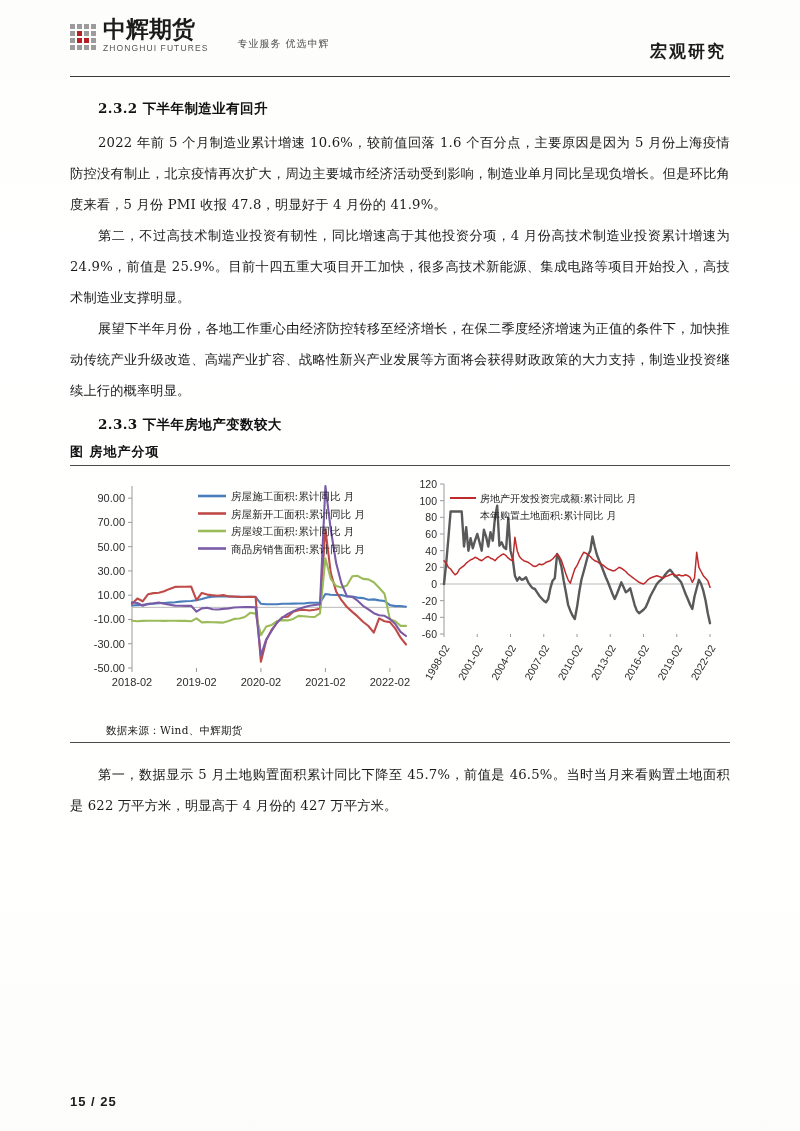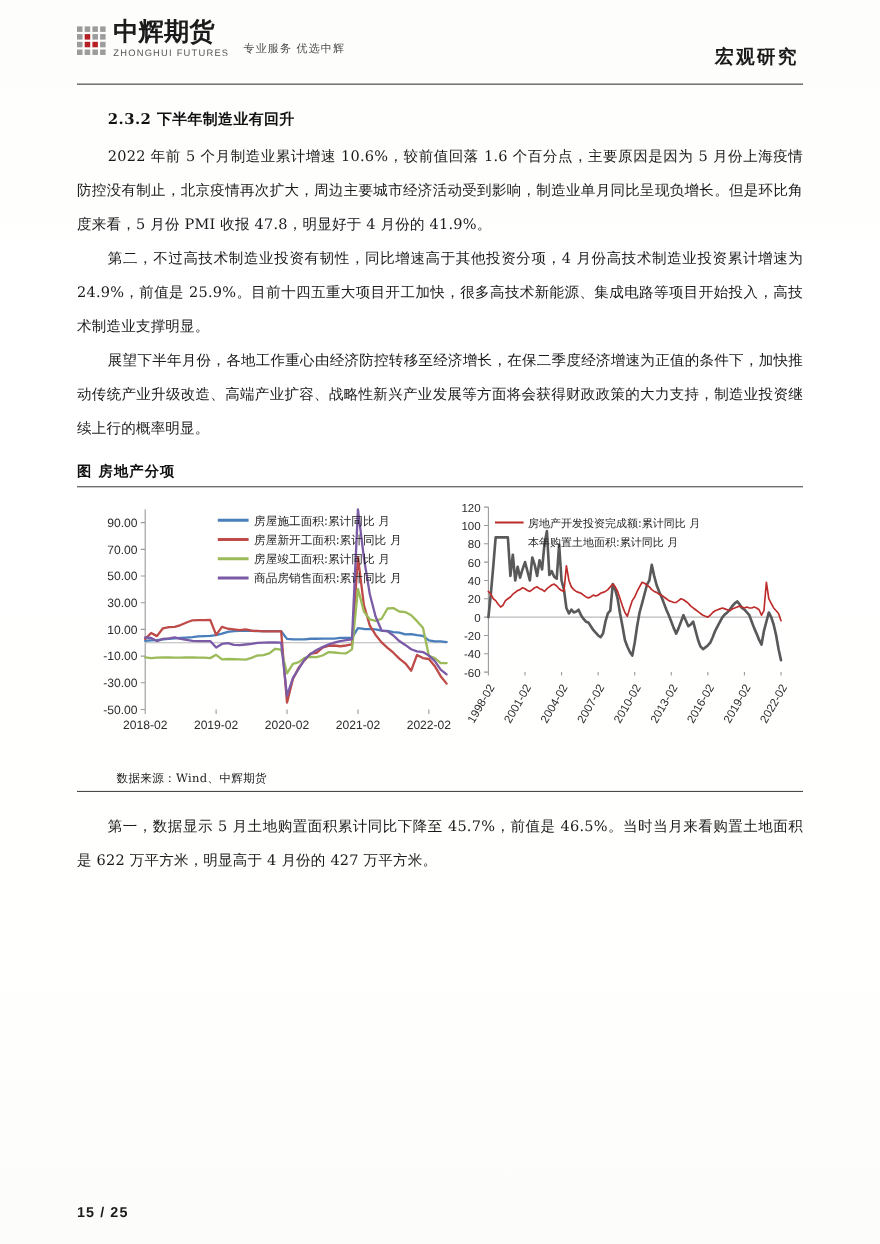--- a/index.html
+++ b/index.html
@@ -66,21 +66,21 @@
     font-size: 8.5px;
     letter-spacing: 1.1px;
     color: #555;
     display: block;
     margin-top: 3px;
   }
   .brand-slogan {
     font-family: "DejaVu Serif", serif;
     font-size: 10px;
     color: #4a4a4a;
-    margin-left: 6px;
+    margin-left: 22px;
     margin-bottom: 2px;
     letter-spacing: 1px;
   }
   .header-right {
     font-family: "DejaVu Serif", serif;
     font-size: 17px;
     font-weight: bold;
     color: #1b1b1b;
     letter-spacing: 2px;
     margin-top: 22px;
@@ -229,20 +229,21 @@
 
     <div class="spacer-sm"></div>
 
     <h3 class="sec-head">2.3.2 下半年制造业有回升</h3>
     <p class="body">2022 年前 5 个月制造业累计增速 10.6%，较前值回落 1.6 个百分点，主要原因是因为 5 月份上海疫情防控没有制止，北京疫情再次扩大，周边主要城市经济活动受到影响，制造业单月同比呈现负增长。但是环比角度来看，5 月份 PMI 收报 47.8，明显好于 4 月份的 41.9%。</p>
     <p class="body">第二，不过高技术制造业投资有韧性，同比增速高于其他投资分项，4 月份高技术制造业投资累计增速为 24.9%，前值是 25.9%。目前十四五重大项目开工加快，很多高技术新能源、集成电路等项目开始投入，高技术制造业支撑明显。</p>
     <p class="body">展望下半年月份，各地工作重心由经济防控转移至经济增长，在保二季度经济增速为正值的条件下，加快推动传统产业升级改造、高端产业扩容、战略性新兴产业发展等方面将会获得财政政策的大力支持，制造业投资继续上行的概率明显。</p>
 
     <div class="spacer-sm"></div>
 
+    <h3 class="sec-head">2.3.3 下半年房地产变数较大</h3>
 
     <div class="fig-caption">图  房地产分项</div>
     <div class="fig-box">
       <div class="charts">
 
         <div class="chart-left">
           <svg id="svgLeft" width="340" height="245" viewBox="0 0 340 245">
               <line x1="58" y1="196" x2="62" y2="196" class="tick"></line>
               <text x="55" y="200" class="tick-lbl" text-anchor="end">-50.00</text>
               <line x1="58" y1="171.73333333333335" x2="62" y2="171.73333333333335" class="tick"></line>

